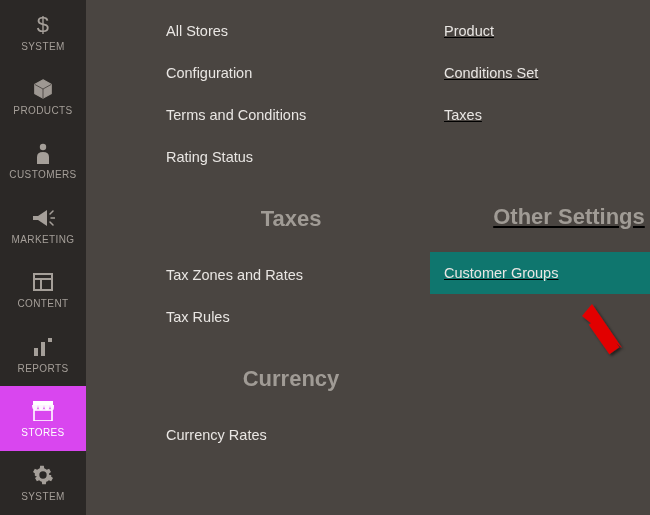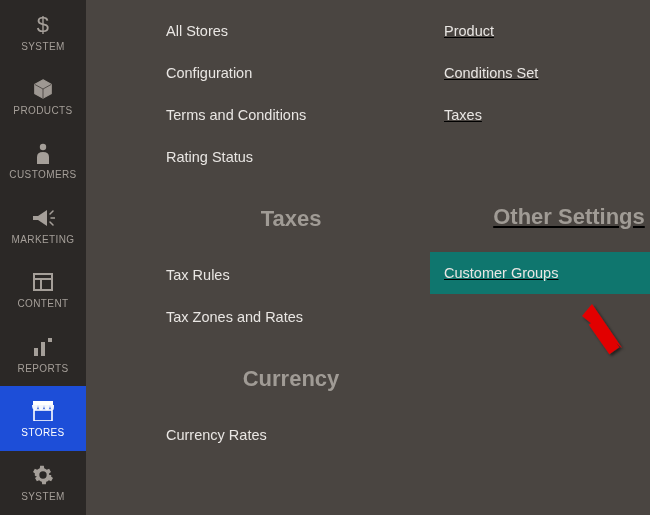--- a/index.html
+++ b/index.html
@@ -28,21 +28,21 @@
     flex-direction: column;
     align-items: center;
     justify-content: center;
     cursor: pointer;
     color: #a59f99;
     font-size: 10px;
     letter-spacing: 0.4px;
     text-align: center;
   }
   .sidebar-item.darker { background: #2b2826; }
-  .sidebar-item.active { background: #1d4ed8; color: #fff; }
+  .sidebar-item.active { background: #d946ef; color: #fff; }
   .sidebar-item .icon {
     font-size: 22px;
     margin-bottom: 4px;
     line-height: 1;
     display: flex;
     align-items: center;
     justify-content: center;
     height: 24px;
   }
   .sidebar-item .label { font-weight: 400; }
@@ -174,22 +174,22 @@
 
 <div class="flyout">
   <div class="col left">
     <div class="spacer-sm"></div>
     <div class="menu-link">All Stores</div>
     <div class="menu-link">Configuration</div>
     <div class="menu-link">Terms and Conditions</div>
     <div class="menu-link">Rating Status</div>
 
     <div class="section-head">Taxes</div>
+    <div class="menu-link">Tax Zones and Rates</div>
     <div class="menu-link">Tax Rules</div>
-    <div class="menu-link">Tax Zones and Rates</div>
 
     <div class="section-head">Currency</div>
     <div class="menu-link">Currency Rates</div>
   </div>
 
   <div class="col right">
     <div class="spacer-sm"></div>
     <div class="menu-link">Product</div>
     <div class="menu-link">Conditions Set</div>
     <div class="menu-link">Taxes</div>

